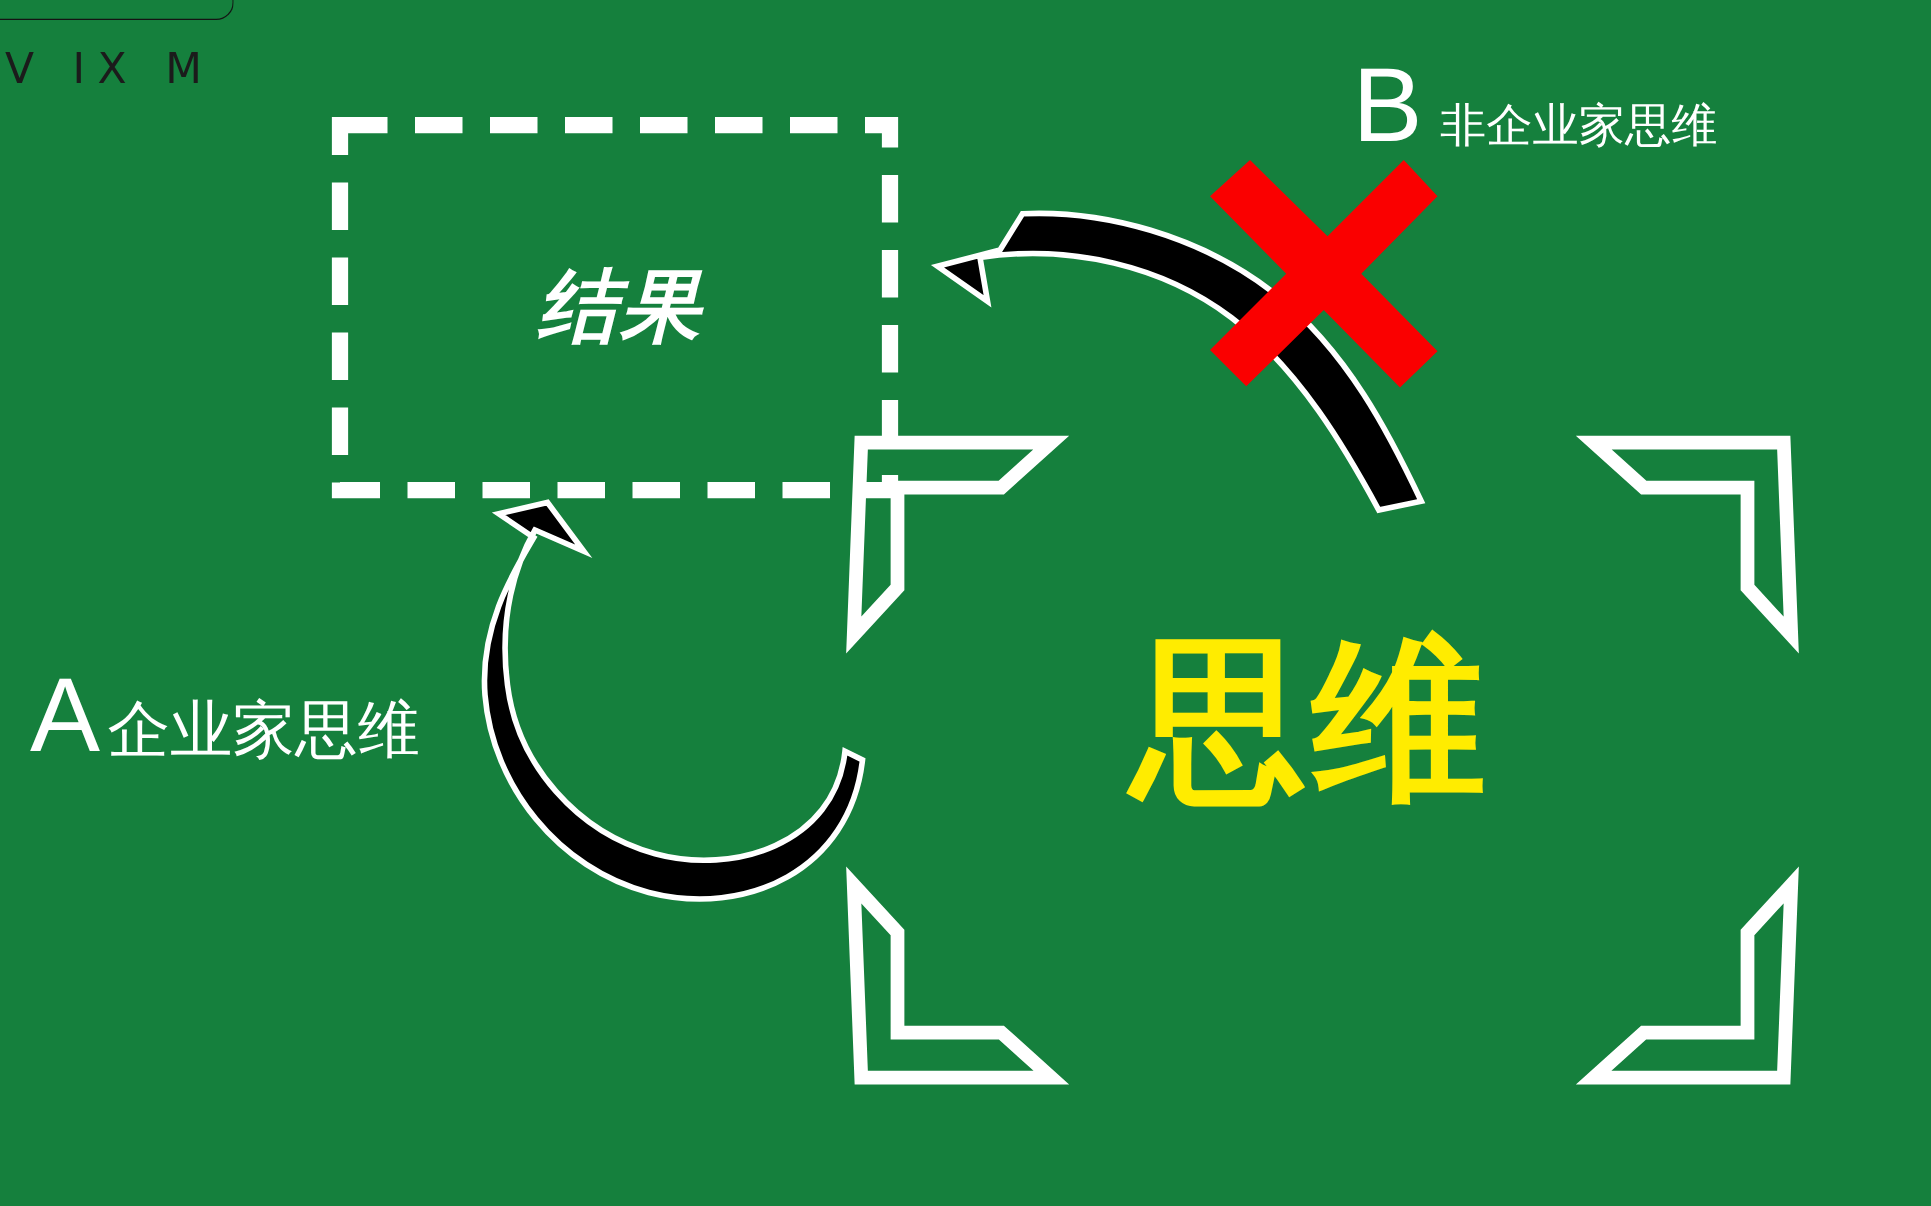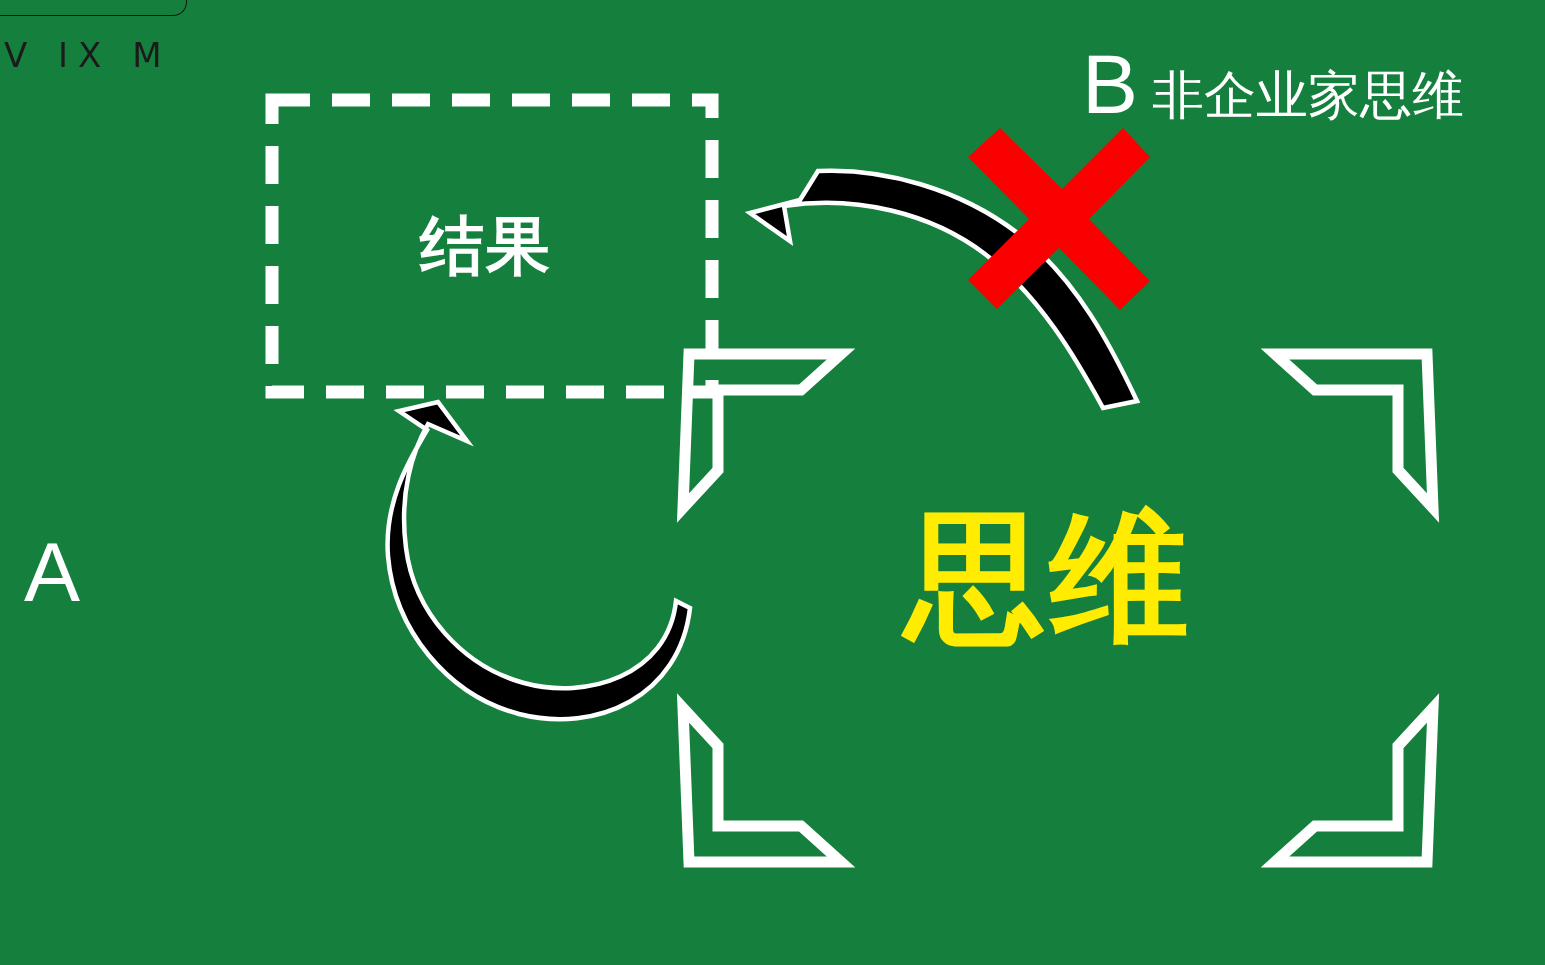--- a/index.html
+++ b/index.html
@@ -49,25 +49,26 @@
     line-height: 1;
     color: #1b1b1b;
     letter-spacing: 10px;
     white-space: nowrap;
     font-family: "DejaVu Sans", sans-serif;
   }
 
   
   .result-box {
     position: absolute;
-    left: 260px;
+    left: 270px;
     top: 94px;
     width: 452px;
     height: 304px;
     box-sizing: border-box;
+    font-style: italic;
   }
   .result-label {
     position: absolute;
     left: 0;
     top: 0;
     width: 452px;
     height: 304px;
     display: flex;
     align-items: center;
     justify-content: center;
@@ -101,21 +102,21 @@
     letter-spacing: 0px;
   }
   #label-a {
     left: 24px;
     top: 530px;
   }
   #label-b {
     left: 1082px;
     top: 42px;
   }
-  #label-b .label-cn { font-size: 52px; margin-left: 14px; }
+  #label-b .label-cn { font-size: 37px; margin-left: 14px; }
   #label-a .label-cn { margin-left: 6px; }
 
   
   .center-word {
     position: absolute;
     left: 905px;
     top: 508px;
     font-size: 140px;
     line-height: 1;
     font-weight: bold;
@@ -224,20 +225,21 @@
     </g>
 
   </svg>
 
   <div class="result-box">
     <div class="result-label">结果</div>
   </div>
 
   <div class="label-row" id="label-a">
     <span class="label-letter">A</span>
+    <span class="label-cn">企业家思维</span>
   </div>
 
   <div class="label-row" id="label-b">
     <span class="label-letter">B</span>
     <span class="label-cn">非企业家思维</span>
   </div>
 
   <div class="center-word">思维</div>
 
 </div>

